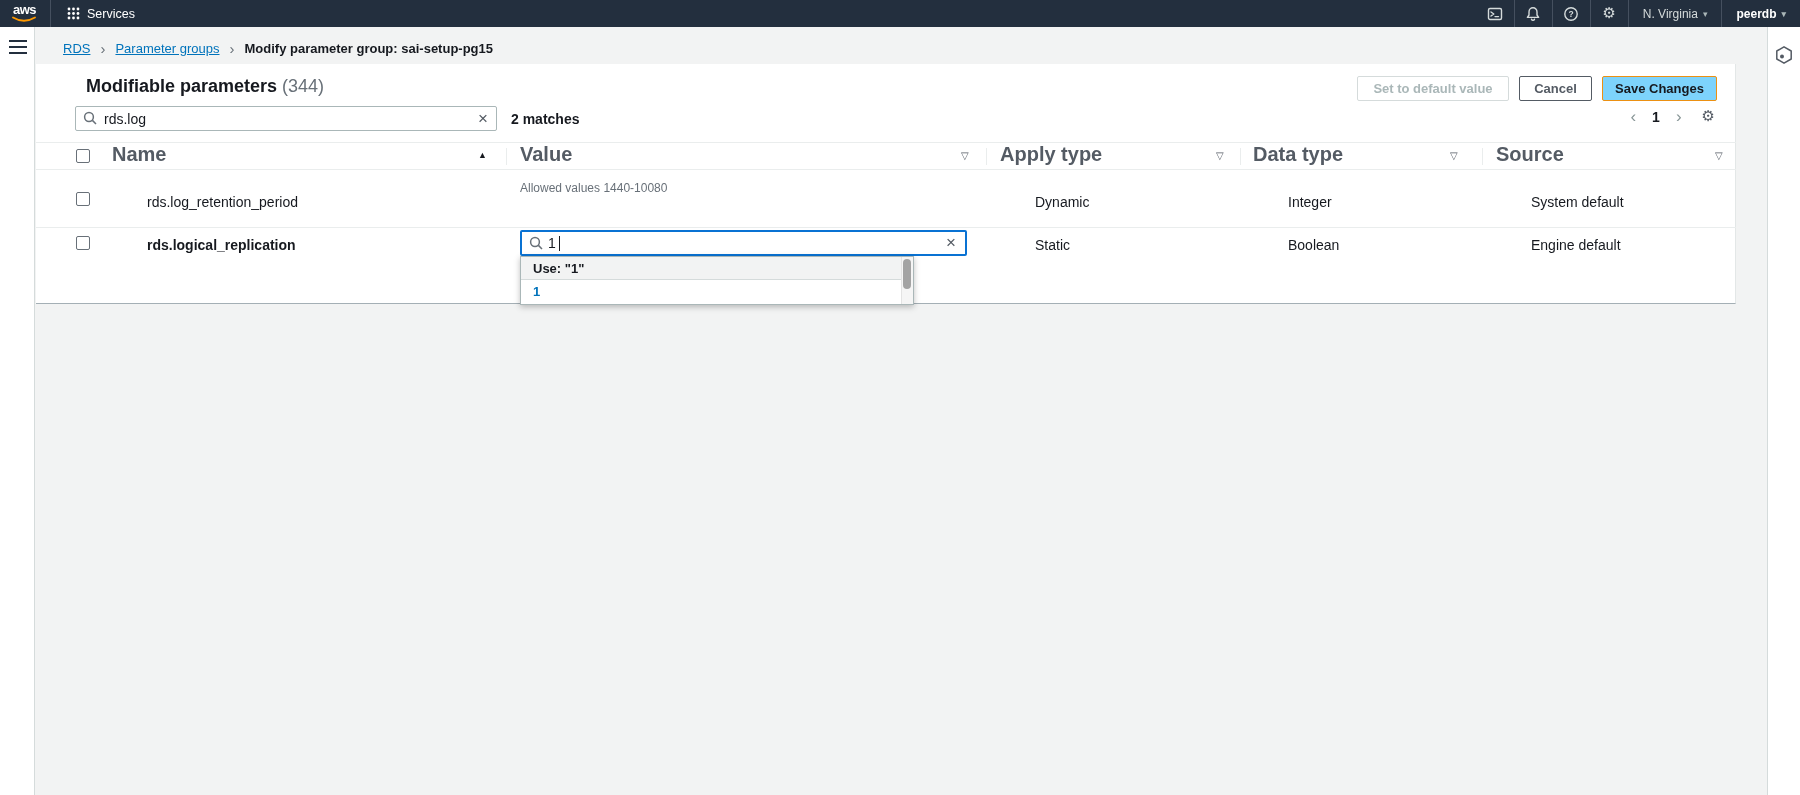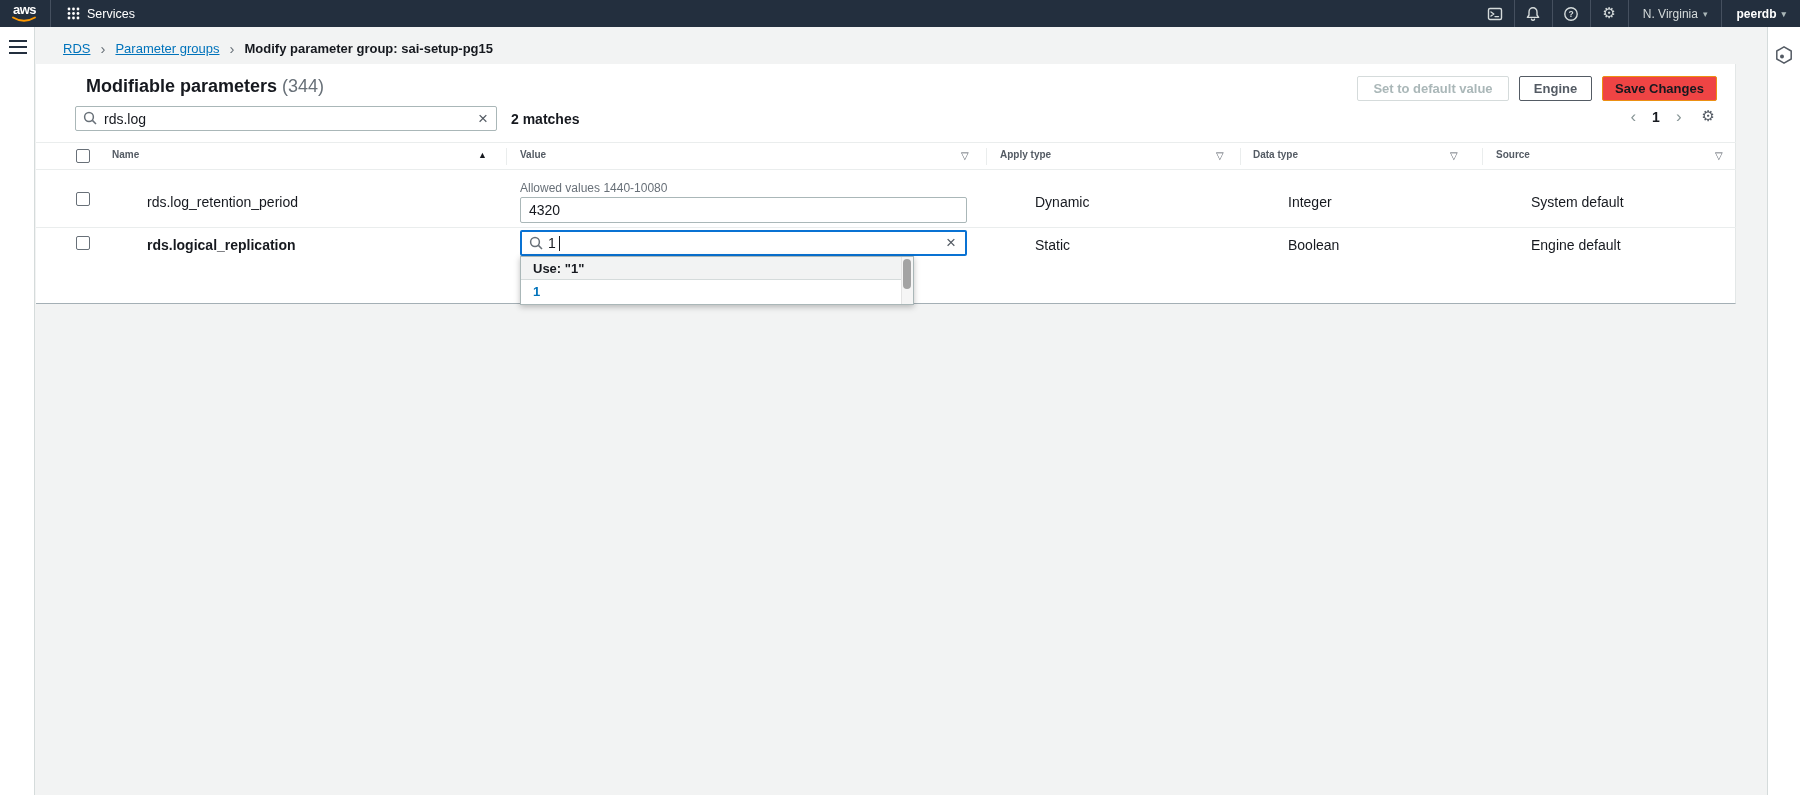--- a/index.html
+++ b/index.html
@@ -40,37 +40,37 @@
 
   
   .card { position:absolute; left:36px; top:64px; width:1700px; height:240px; background:#fff; border-bottom:1px solid #a4afb5; border-right:1px solid #e3e7e7; }
 
   .page-title { position:absolute; left:50px; top:12px; font-size:18px; font-weight:700; color:#16191f; }
   .page-title .count { font-weight:400; color:#687078; margin-left:5px; }
 
   .btn { position:absolute; top:12px; height:25px; border-radius:2px; font-size:13px; font-weight:700; display:flex; align-items:center; justify-content:center; cursor:pointer; font-family:"Liberation Sans",sans-serif; }
   .btn-disabled { right:226px; width:152px; background:#fff; border:1px solid #d5dbdb; color:#aab7b8; cursor:default; }
   .btn-normal { right:143px; width:73px; background:#fff; border:1px solid #545b64; color:#545b64; }
-  .btn-primary { right:18px; width:115px; background:#ef4444; border:1px solid #ec9012; color:#16191f; }
+  .btn-primary { right:18px; width:115px; background:#7dd3fc; border:1px solid #ec9012; color:#16191f; }
 
   
   .filter-wrap { position:absolute; left:39px; top:42px; width:422px; height:25px; }
   .filter-wrap input { width:100%; height:100%; border:1px solid #aab7b8; border-radius:2px; padding:0 30px 0 28px; font-size:14px; color:#16191f; font-family:"Liberation Sans",sans-serif; outline:none; }
   .filter-mag { position:absolute; left:8px; top:5px; }
   .filter-clear { position:absolute; right:9px; top:1px; font-size:17px; color:#545b64; cursor:pointer; line-height:23px; }
   .matches { position:absolute; left:475px; top:47px; font-size:14px; font-weight:700; color:#16191f; }
 
   .pagination { position:absolute; right:20px; top:44px; display:flex; align-items:center; gap:16px; }
   .pg-chev { font-size:17px; color:#879596; cursor:pointer; line-height:1; }
   .pg-num { font-size:14px; font-weight:700; color:#16191f; cursor:pointer; }
   .pg-gear { font-family:"DejaVu Sans", sans-serif; font-size:15px; color:#545b64; cursor:pointer; line-height:1; margin-left:4px; }
 
   
   .thead { position:absolute; left:0; top:78px; width:1700px; height:28px; border-top:1px solid #eaeded; border-bottom:1px solid #eaeded; }
-  .th { position:absolute; top:6px; font-size:10px; font-weight:700; color:#545b64; cursor:pointer; }
+  .th { position:absolute; top:0; font-size:20px; font-weight:700; color:#545b64; cursor:pointer; }
   .th-filter { position:absolute; top:8px; font-size:10px; color:#545b64; cursor:pointer; line-height:1; }
   .th-sort { position:absolute; top:8px; font-size:9px; color:#16191f; line-height:1; }
   .th-sep { position:absolute; top:5px; width:1px; height:17px; background:#eaeded; }
 
   .row1 { position:absolute; left:0; top:106px; width:1700px; height:58px; border-bottom:1px solid #eaeded; }
   .row2 { position:absolute; left:0; top:164px; width:1700px; height:74px; }
   .chk { position:absolute; width:14px; height:14px; border:1px solid #687078; border-radius:2px; background:#fff; cursor:pointer; }
   .cell { position:absolute; font-size:14px; color:#16191f; white-space:nowrap;margin-left:35px; }
   .hint { position:absolute; left:484px; top:11px; font-size:12px; color:#687078; }
   .val-input { position:absolute; left:484px; top:27px; width:447px; height:26px; border:1px solid #aab7b8; border-radius:2px; padding:0 8px; font-size:14px; color:#16191f; font-family:"Liberation Sans",sans-serif; outline:none; }
@@ -178,21 +178,21 @@
     <span class="crumb-current">Modify parameter group: sai-setup-pg15</span>
   </div>
 
   <div class="card">
 
     <div class="page-title">
       <span>Modifiable parameters</span><span class="count">(344)</span>
     </div>
 
     <div class="btn btn-disabled">Set to default value</div>
-    <div class="btn btn-normal">Engine</div>
+    <div class="btn btn-normal">Cancel</div>
     <div class="btn btn-primary">Save Changes</div>
 
     <div class="filter-wrap">
       <svg class="filter-mag" width="14" height="14" viewBox="0 0 14 14">
           <circle cx="6" cy="6" r="4.4" stroke="#687078" stroke-width="1.5" fill="none"></circle>
           <line x1="9.4" y1="9.4" x2="13" y2="13" stroke="#687078" stroke-width="1.5"></line>
         </svg>
       <input type="text" value="rds.log" style="">
       <span class="filter-clear">×</span>
     </div>
@@ -220,21 +220,20 @@
       <span class="th-filter" style="left:1414px;">▽</span>
       <div class="th-sep" style="left:1446px;"></div>
       <span class="th" style="left:1460px;">Source</span>
       <span class="th-filter" style="left:1679px;">▽</span>
     </div>
 
     <div class="row1">
       <div class="chk" style="left:40px; top:22px;"></div>
       <span class="cell" style="left:76px; top:24px;">rds.log_retention_period</span>
       <span class="hint">Allowed values 1440-10080</span>
-      <input class="val-input" type="text" value="4320" style="">
       <span class="cell" style="left:964px; top:24px;">Dynamic</span>
       <span class="cell" style="left:1217px; top:24px;">Integer</span>
       <span class="cell" style="left:1460px; top:24px;">System default</span>
     </div>
 
     <div class="row2">
       <div class="chk" style="left:40px; top:8px;"></div>
       <span class="cell" style="left:76px; top:9px;font-weight:bold;">rds.logical_replication</span>
 
       <div class="combo">

